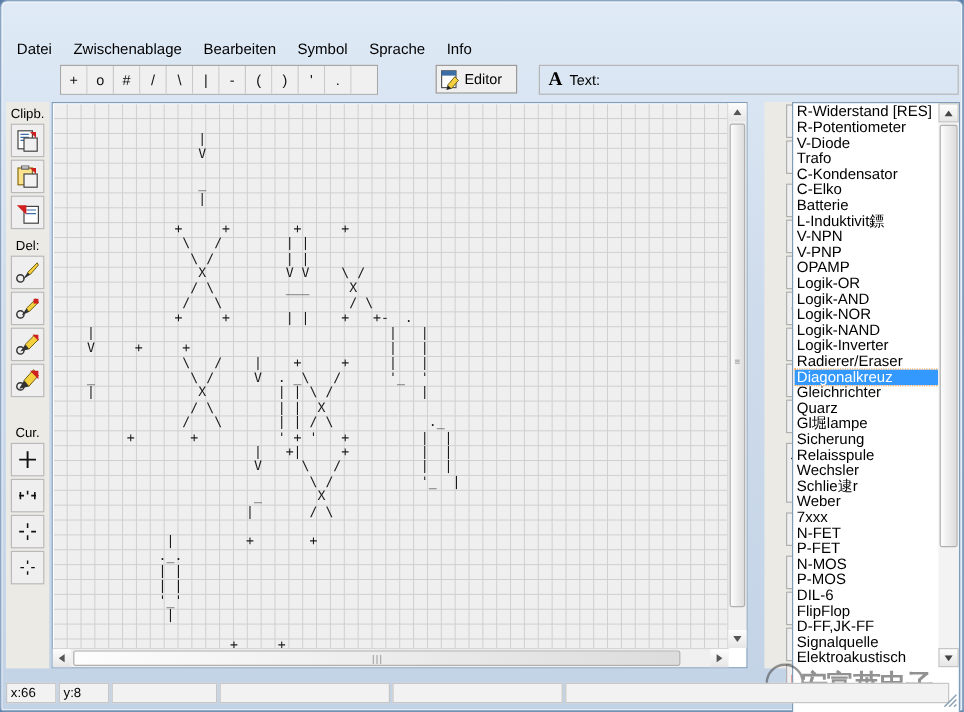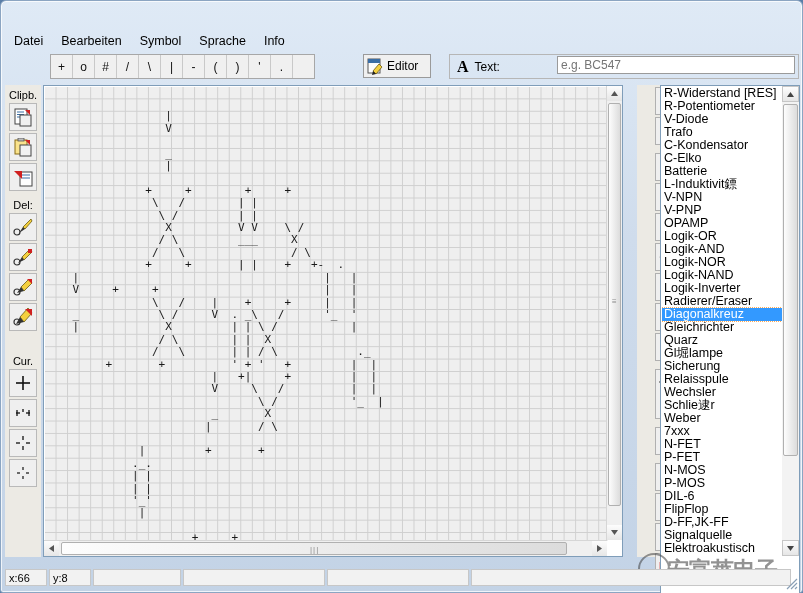--- a/index.html
+++ b/index.html
@@ -123,20 +123,21 @@
     border:2px solid #3a3a3a;}
 </style>
 </head>
 <body>
 
 <div id="window">
 
 
   <div id="menubar">
     <div class="menu-item">Datei</div>
+    <div class="menu-item">Zwischenablage</div>
     <div class="menu-item">Bearbeiten</div>
     <div class="menu-item">Symbol</div>
     <div class="menu-item">Sprache</div>
     <div class="menu-item">Info</div>
   </div>
 
   <div id="toolbar">
 
     <div id="charbar">
       <div class="charbtn">+</div>
@@ -160,21 +161,20 @@
         <path d="M6 13 L12 6 L15 9 L9 16 Z" fill="#f4d03f" stroke="#6b5a10" stroke-width=".8"></path>
         <path d="M6 13 L9 16 L5 17 Z" fill="#222"></path>
       </svg>
       <span class="lbl">Editor</span>
     </div>
 
     <div id="textgroup">
       <span id="text-A">A</span>
       <span id="text-label">Text:</span>
     </div>
-    <input id="text-input" type="text" placeholder="e.g. BC547" style="">
 
   </div>
 
   <div id="leftbar">
 
     <div class="sb-label">Clipb.</div>
 
     <div class="sb-btn">
       <svg width="19" height="19" viewBox="0 0 19 19">
         <rect x="1" y="1" width="12" height="15" fill="#fff" stroke="#444" stroke-width="1"></rect>

